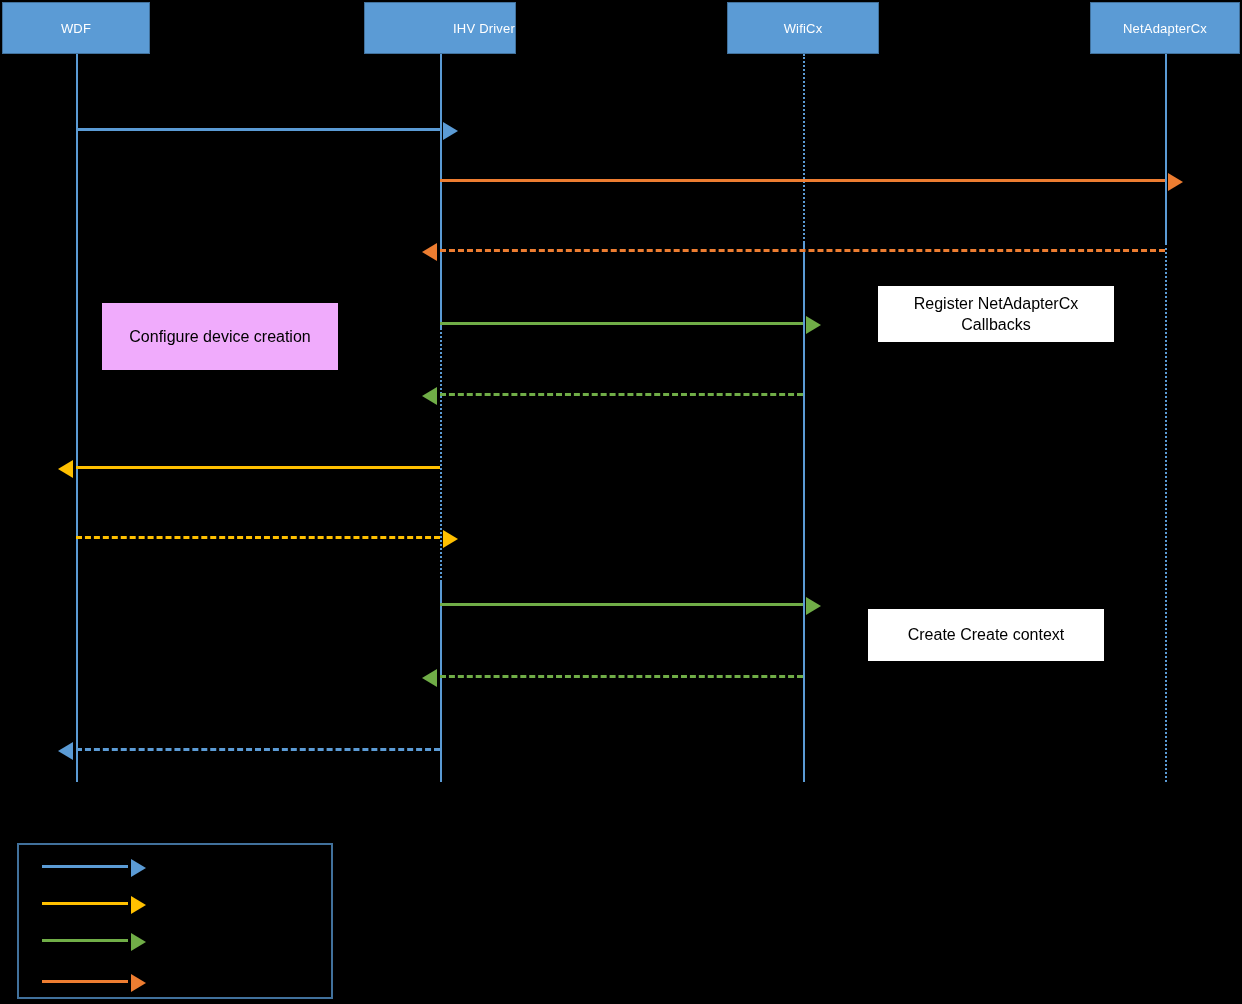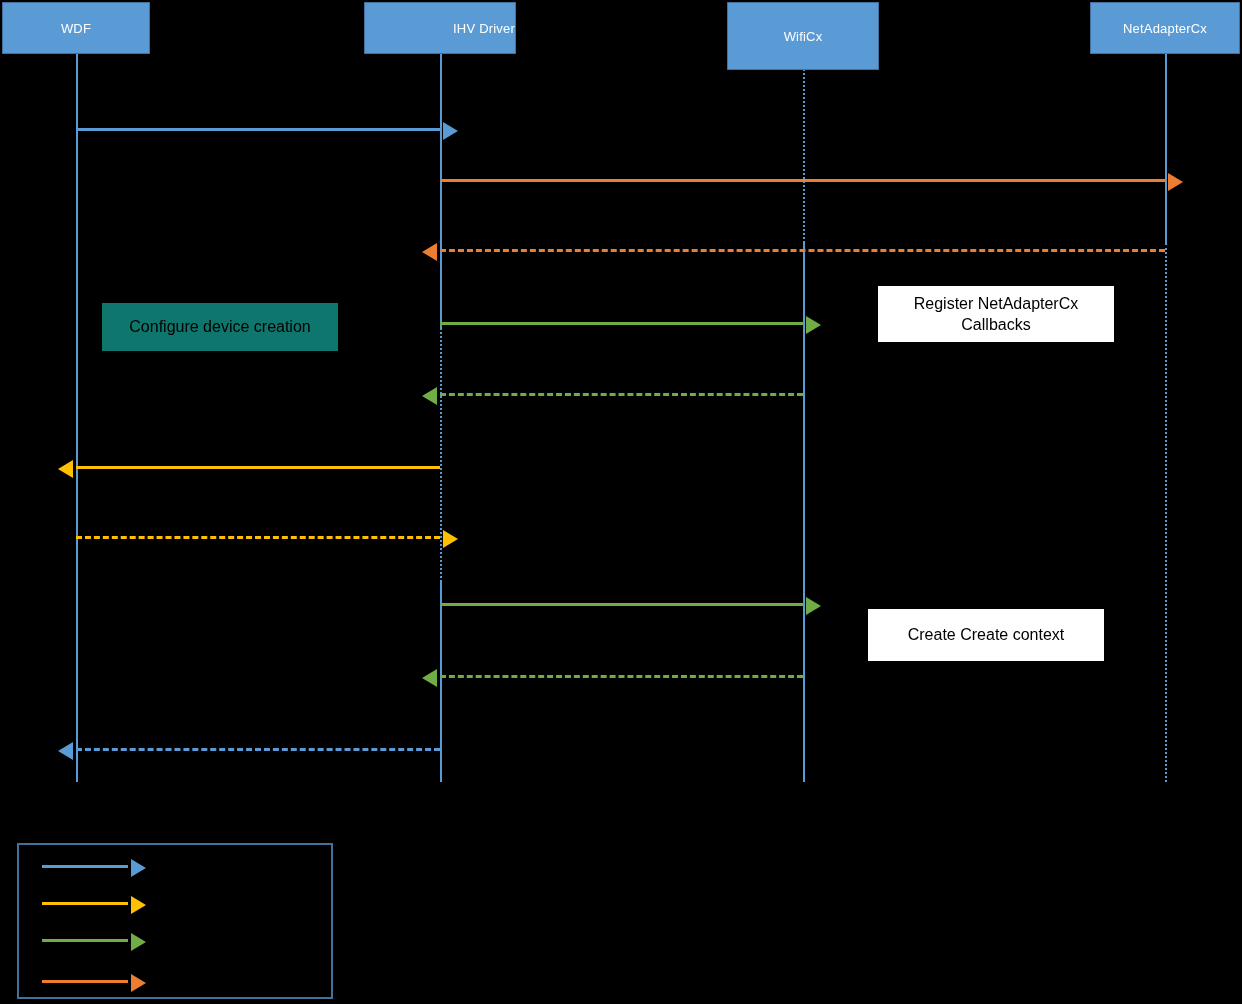--- a/index.html
+++ b/index.html
@@ -144,36 +144,36 @@
     </div>
     <div class="msg solid" style="left: 440px; top: 603px; width: 363px; border-top-color: rgb(112, 173, 71);">
       <div class="arrowhead right" style="border-left-color: rgb(112, 173, 71);"></div>
     </div>
     <div class="msg dashed" style="left: 440px; top: 675px; width: 363px; border-top-color: rgb(112, 173, 71);">
       <div class="arrowhead left" style="border-right-color: rgb(112, 173, 71);"></div>
     </div>
     <div class="msg dashed" style="left: 76px; top: 748px; width: 364px; border-top-color: rgb(91, 155, 213);">
       <div class="arrowhead left" style="border-right-color: rgb(91, 155, 213);"></div>
     </div>
-    <div class="note" style="left: 102px; top: 303px; width: 236px; height: 48px; background: #0f766e; color: rgb(0, 0, 0);">
+    <div class="note" style="left: 102px; top: 303px; width: 236px; height: 67px; background: #f0abfc; color: rgb(0, 0, 0);">
       <span>Configure device creation</span>
     </div>
     <div class="note" style="left: 878px; top: 286px; width: 236px; height: 56px; background: rgb(255, 255, 255); color: rgb(0, 0, 0);">
       <span>Register NetAdapterCx Callbacks</span>
     </div>
     <div class="note" style="left: 868px; top: 609px; width: 236px; height: 52px; background: rgb(255, 255, 255); color: rgb(0, 0, 0);">
       <span>Create Create context</span>
     </div>
     <div class="participant" style="left: 2px; top: 2px; width: 148px; height: 52px; background: rgb(91, 155, 213); border-color: rgb(65, 113, 156); color: rgb(255, 255, 255);">
       <span>WDF</span>
     </div>
     <div class="participant" style="left: 364px; top: 2px; width: 152px; height: 52px; background: rgb(91, 155, 213); border-color: rgb(65, 113, 156); color: rgb(255, 255, 255); justify-content: flex-end;">
       <span>IHV Driver</span>
     </div>
-    <div class="participant" style="left: 727px; top: 2px; width: 152px; height: 68px; background: rgb(91, 155, 213); border-color: rgb(65, 113, 156); color: rgb(255, 255, 255);">
+    <div class="participant" style="left: 727px; top: 2px; width: 152px; height: 52px; background: rgb(91, 155, 213); border-color: rgb(65, 113, 156); color: rgb(255, 255, 255);">
       <span>WifiCx</span>
     </div>
     <div class="participant" style="left: 1090px; top: 2px; width: 150px; height: 52px; background: rgb(91, 155, 213); border-color: rgb(65, 113, 156); color: rgb(255, 255, 255);">
       <span>NetAdapterCx</span>
     </div>
     <div id="legend-box" style="left: 17px; top: 843px; width: 316px; height: 156px; border-color: rgb(65, 113, 156);"></div>
     <div class="legend-row" style="left: 42px; top: 865px; width: 86px; border-top-color: rgb(91, 155, 213);">
       <div class="arrowhead right" style="border-left-color: rgb(91, 155, 213);"></div>
     </div>
     <div class="legend-label" style="left: 156px; top: 856px;"></div>

